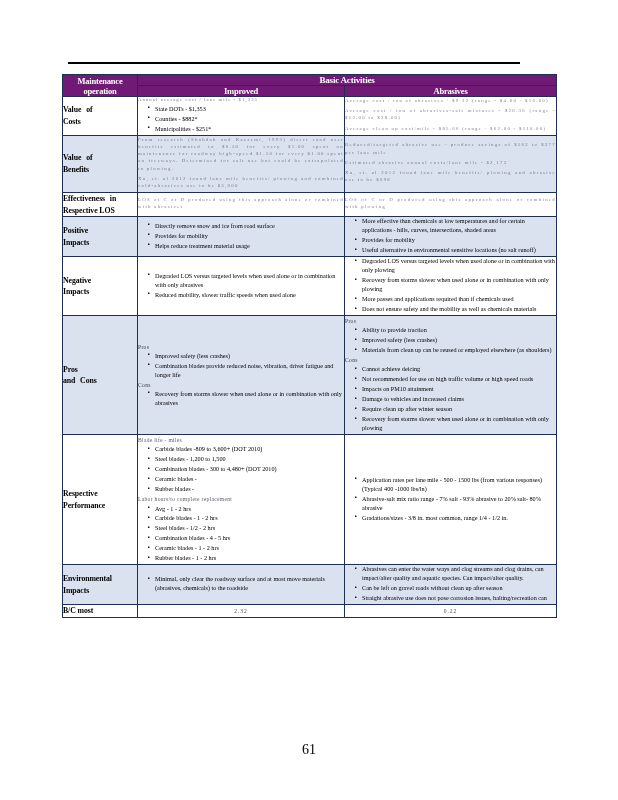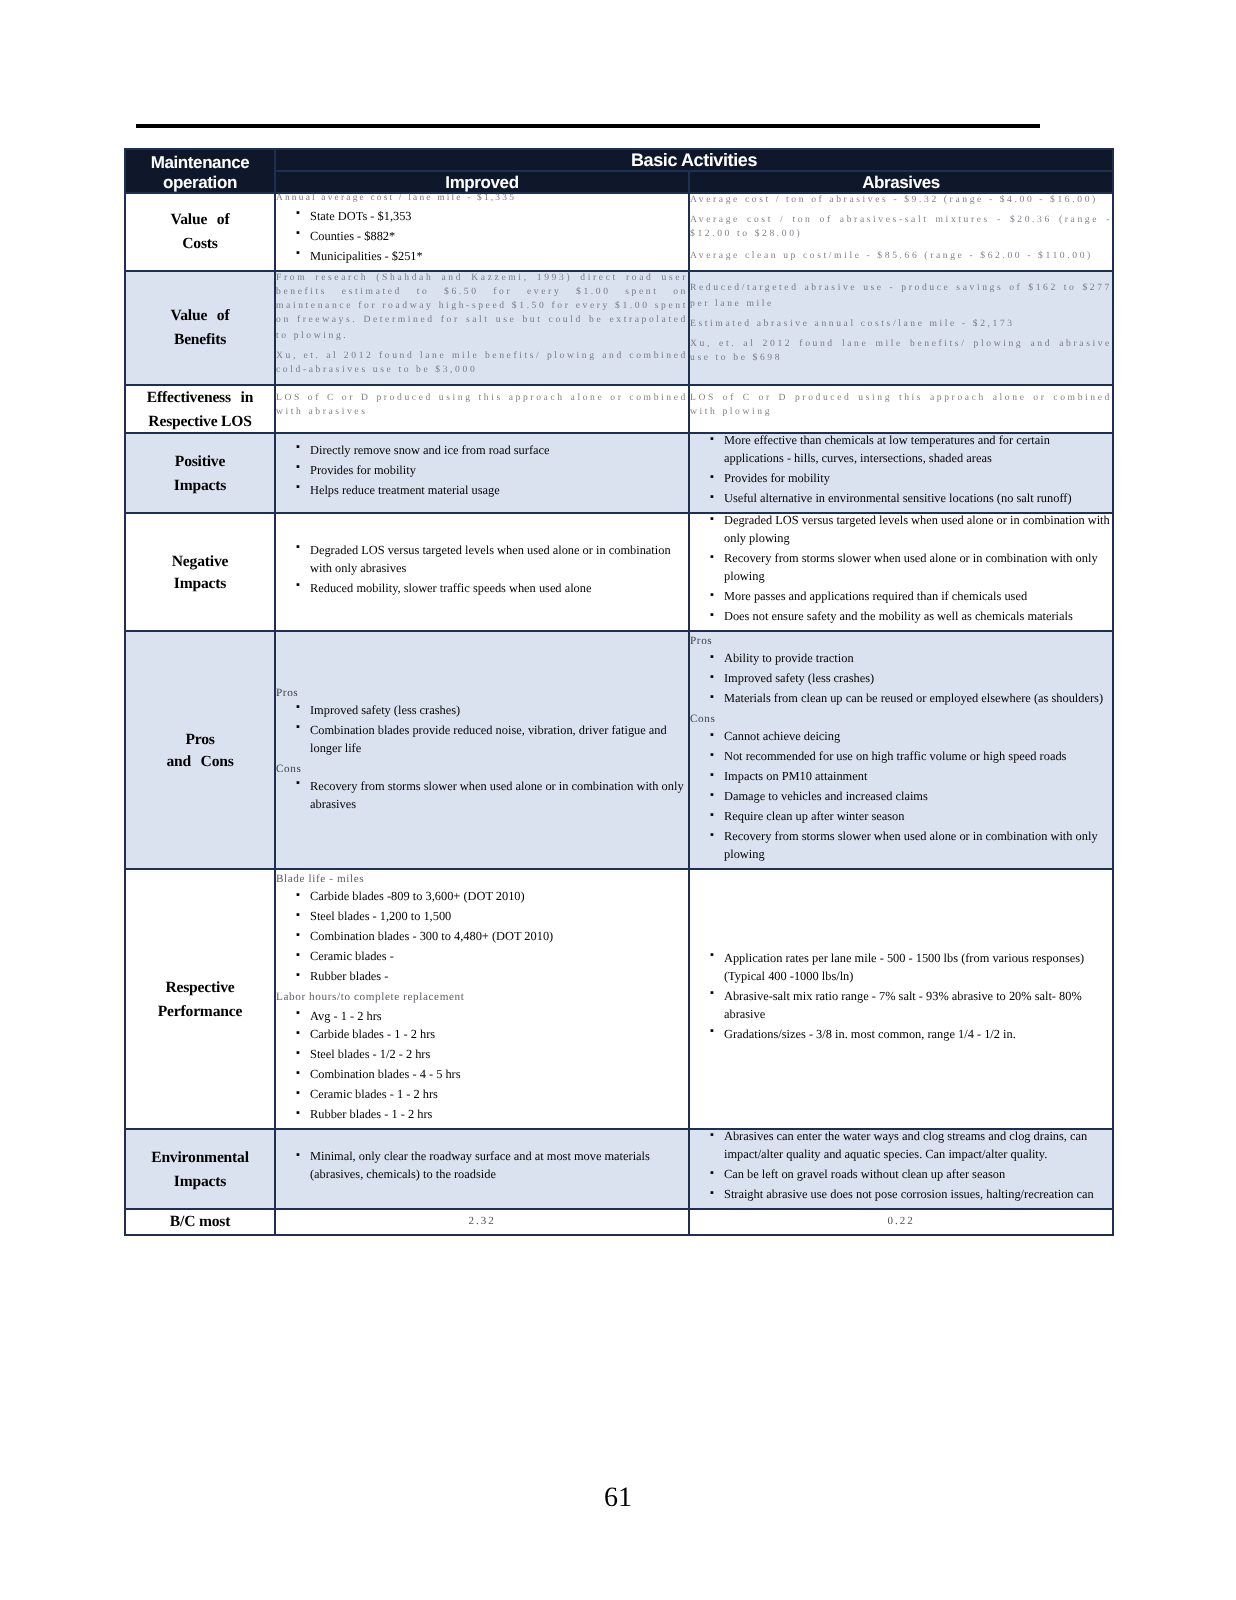--- a/index.html
+++ b/index.html
@@ -46,32 +46,32 @@
     width: 494px;
     border-collapse: collapse;
     table-layout: fixed;
   }
   table.matrix td, table.matrix th {
     border: 1px solid #1f2f52;
     vertical-align: middle;
     padding: 0;
   }
   .hdr {
-    background: #0f172a;
+    background: #701a75;
     color: #ffffff;
     text-align: center;
     font-weight: bold;
     font-size: 8.5px;
-    font-family: Liberation Sans, sans-serif;
+    font-family: Liberation Serif, serif;
     padding: 5px 2px;
     letter-spacing: -0.2px;
   }
   .hdr.big { font-size: 9px; }
   .rowlabel {
-    text-align: center;
+    text-align: left;
     font-size: 7.8px;
     font-weight: bold;
     font-family: "Liberation Serif", serif;
     padding: 3px 4px;
     line-height: 1.5;
     letter-spacing: -0.1px;
   }
   .cell {
     font-size: 6.2px;
     font-family: "Liberation Serif", serif;

